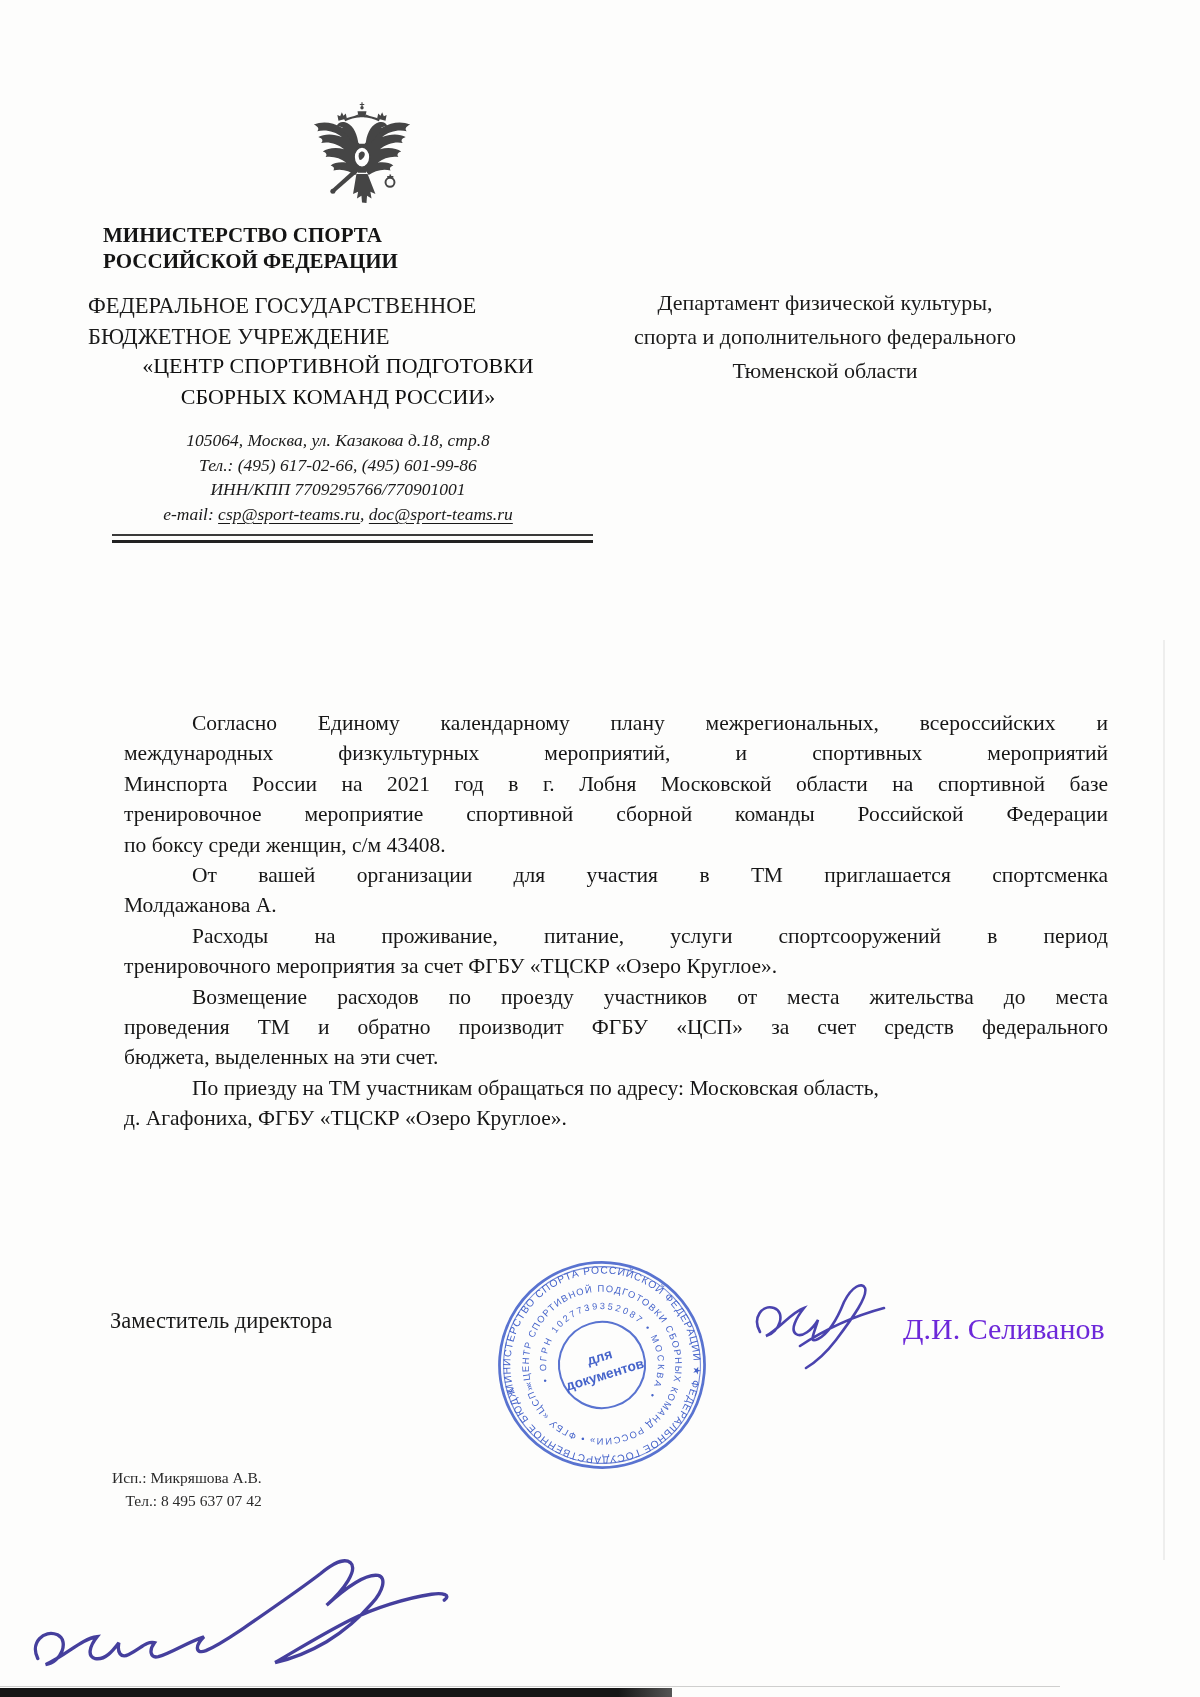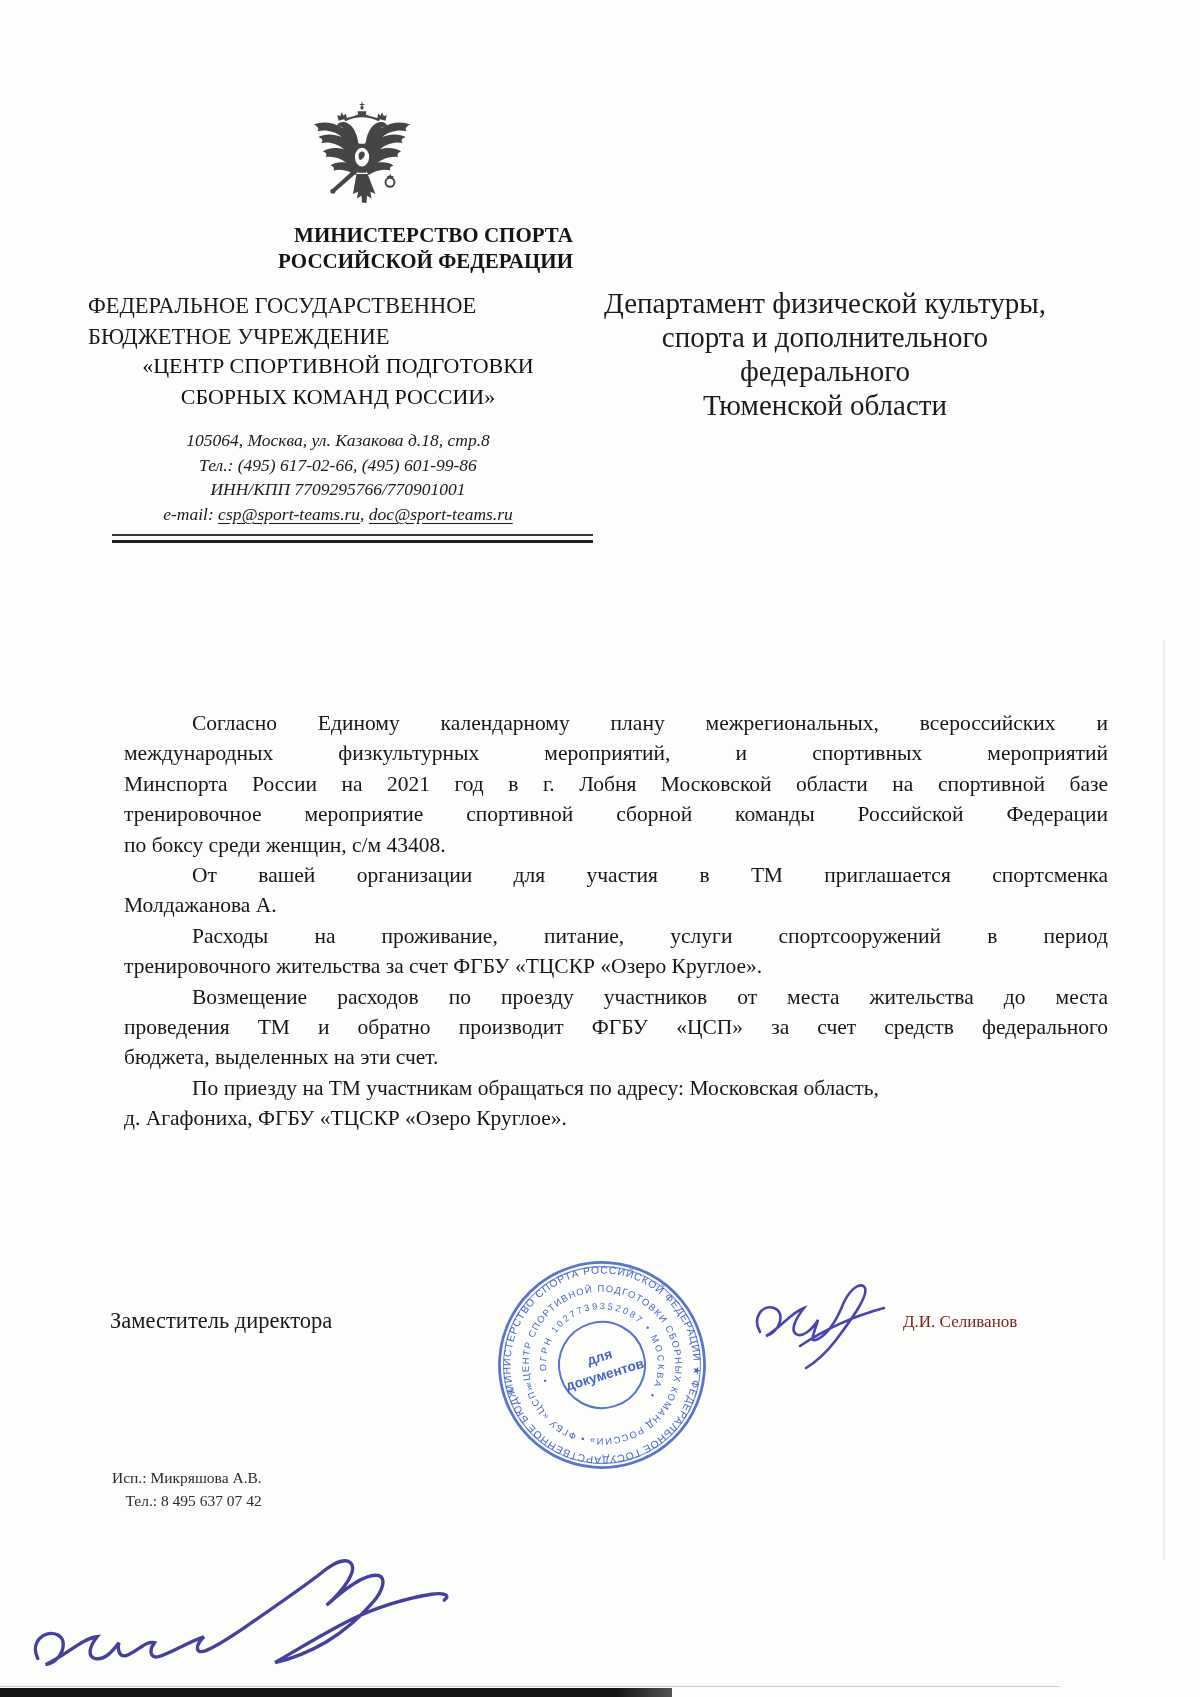--- a/index.html
+++ b/index.html
@@ -3,43 +3,43 @@
 <meta charset="utf-8">
 <style>
   html,body{margin:0;padding:0;background:#ffffff;}
   .page{
     position:relative;width:1200px;height:1697px;margin:0 auto;
     background:#fdfdfc;overflow:hidden;
     font-family:"Liberation Serif", serif;color:#1d1d1d;
   }
   
   .emblem{position:absolute;left:306px;top:100px;width:112px;height:122px;}
-  .ministry{position:absolute;left:103px;top:222px;width:470px;text-align:right;
+  .ministry{position:absolute;left:103px;top:222px;width:470px;text-align:left;
     font-weight:bold;font-size:21px;line-height:26px;color:#141414;}
   .org-type{position:absolute;left:88px;top:290px;width:500px;
     font-size:22.5px;line-height:31px;color:#1a1a1a;}
   .org-name{position:absolute;left:88px;top:350px;width:500px;text-align:center;
     font-weight:normal;font-size:22px;line-height:31px;color:#101010;}
   .contacts{position:absolute;left:88px;top:428px;width:500px;text-align:center;
     font-size:17.5px;line-height:24.5px;color:#1a1a1a;font-style:italic;}
   .contacts .u{text-decoration:underline;text-underline-offset:3px;}
   .sep-line{position:absolute;left:112px;top:534px;width:481px;height:4px;
     border-top:2px solid #3a3a3a;border-bottom:3px solid #222;}
   .recipient{position:absolute;left:600px;top:286px;width:450px;text-align:center;
-    font-size:29px;line-height:34px;color:#1b1b1b;}
+    font-size:22px;line-height:34px;color:#1b1b1b;}
   
   .body-text{position:absolute;left:124px;top:708px;width:984px;font-size:21.5px;color:#161616;}
   .para{margin:0;}
   .line{line-height:30.4px;text-align:justify;text-align-last:justify;white-space:normal;}
   .line.last{text-align-last:left;}
   .para .line:first-child{text-indent:68px;}
   .para:nth-child(5) .line:first-child{text-align-last:left;}
   
   .sig-title{position:absolute;left:110px;top:1308px;font-size:22.5px;color:#1a1a1a;}
-  .sig-name{position:absolute;left:903px;top:1312px;font-size:17px;color:#7f1d1d;}
+  .sig-name{position:absolute;left:903px;top:1312px;font-size:30px;color:#6d28d9;}
   .stamp{position:absolute;left:483px;top:1246px;width:238px;height:238px;
     transform:rotate(-17deg);opacity:.88;}
   .sig-ink-top{position:absolute;left:744px;top:1278px;width:170px;height:100px;}
   .footer{position:absolute;left:112px;top:1466px;font-size:15.5px;line-height:23px;color:#2a2a2a;text-align:right;}
   .sig-ink-bottom{position:absolute;left:16px;top:1545px;width:455px;height:145px;}
   
   .scan-edge-bottom{position:absolute;left:0;top:1688px;width:672px;height:9px;
     background:linear-gradient(to right,#161616 0 92%,#555 100%);}
   .scan-edge-bottom-hairline{position:absolute;left:0;top:1686px;width:1060px;height:1px;background:rgba(0,0,0,.18);}
   .scan-edge-right{position:absolute;left:1163px;top:640px;width:2px;height:920px;background:rgba(0,0,0,.06);}
@@ -121,21 +121,21 @@
         <div class="line">Минспорта России на 2021 год в г. Лобня Московской области на спортивной базе</div>
         <div class="line">тренировочное мероприятие спортивной сборной команды Российской Федерации</div>
         <div class="line last">по боксу среди женщин, с/м 43408.</div>
       </div>
       <div class="para">
         <div class="line">От вашей организации для участия в ТМ приглашается спортсменка</div>
         <div class="line last">Молдажанова А.</div>
       </div>
       <div class="para">
         <div class="line">Расходы на проживание, питание, услуги спортсооружений в период</div>
-        <div class="line last">тренировочного жительства за счет ФГБУ «ТЦСКР «Озеро Круглое».</div>
+        <div class="line last">тренировочного мероприятия за счет ФГБУ «ТЦСКР «Озеро Круглое».</div>
       </div>
       <div class="para">
         <div class="line">Возмещение расходов по проезду участников от места жительства до места</div>
         <div class="line">проведения ТМ и обратно производит ФГБУ «ЦСП» за счет средств федерального</div>
         <div class="line last">бюджета, выделенных на эти счет.</div>
       </div>
       <div class="para">
         <div class="line">По приезду на ТМ участникам обращаться по адресу: Московская область,</div>
         <div class="line last">д. Агафониха, ФГБУ «ТЦСКР «Озеро Круглое».</div>
       </div>

